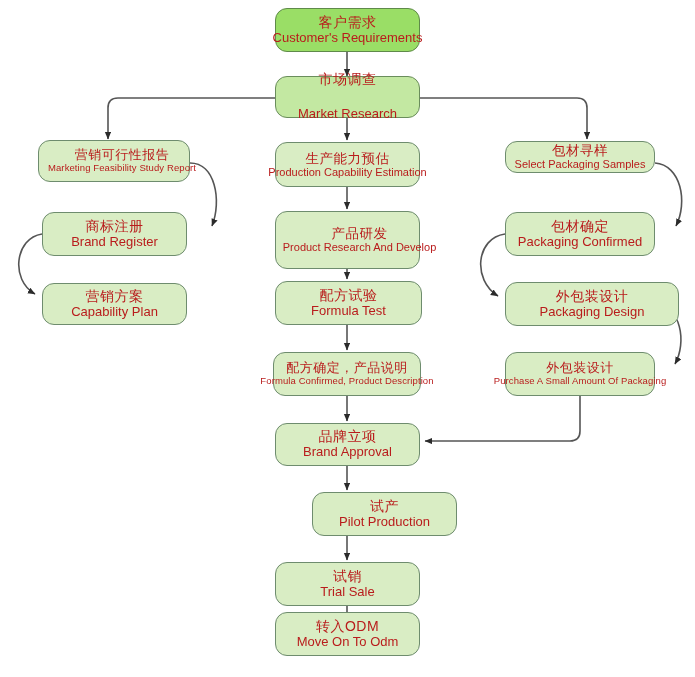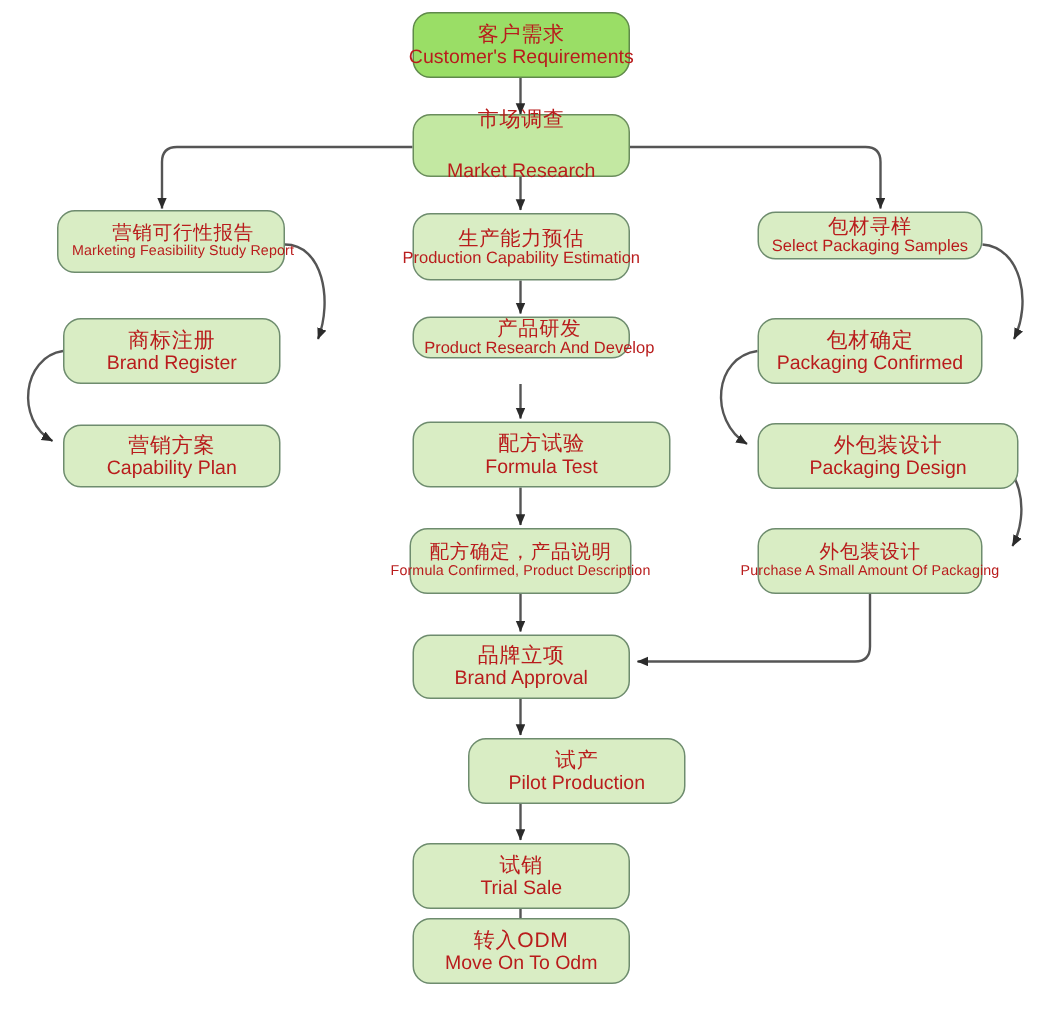--- a/index.html
+++ b/index.html
@@ -124,26 +124,26 @@
   <div class="node" style="left:42px; top:283px; width:145px; height:42px;">
     <div class="cn">营销方案</div>
     <div class="en">Capability Plan</div>
   </div>
 
   <div class="node sm" style="left:275px; top:142px; width:145px; height:45px;">
     <div class="cn">生产能力预估</div>
     <div class="en">Production Capability Estimation</div>
   </div>
 
-  <div class="node sm" style="left:275px; top:211px; width:145px; height:28px;padding-left:24px;">
+  <div class="node sm" style="left:275px; top:211px; width:145px; height:58px;padding-left:24px;">
     <div class="cn">产品研发</div>
     <div class="en">Product Research And Develop</div>
   </div>
 
-  <div class="node" style="left:275px; top:281px; width:172px; height:44px;">
+  <div class="node" style="left:275px; top:281px; width:147px; height:44px;">
     <div class="cn">配方试验</div>
     <div class="en">Formula Test</div>
   </div>
 
   <div class="node xs" style="left:273px; top:352px; width:148px; height:44px;">
     <div class="cn">配方确定，产品说明</div>
     <div class="en">Formula Confirmed, Product Description</div>
   </div>
 
   <div class="node" style="left:275px; top:423px; width:145px; height:43px;">

